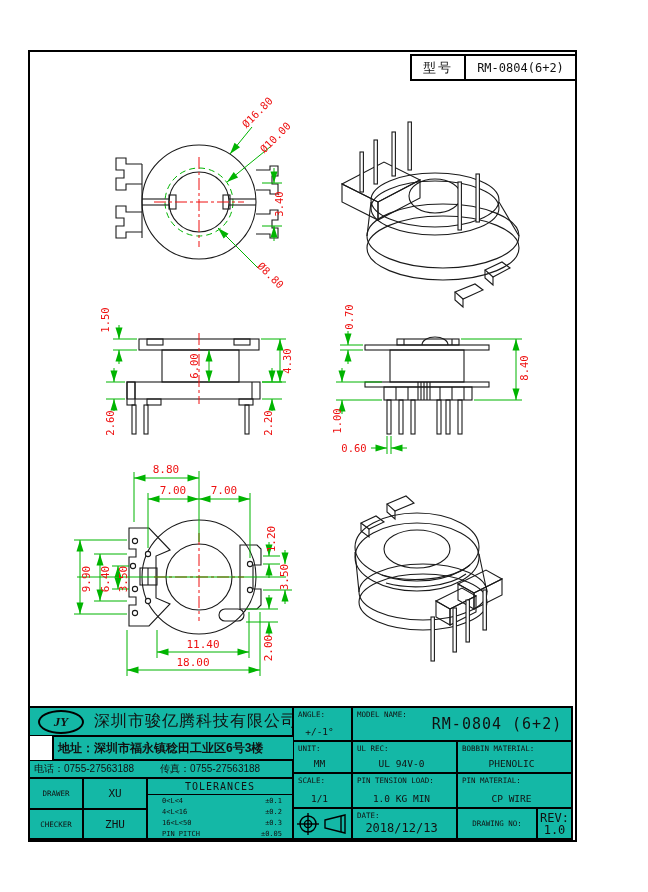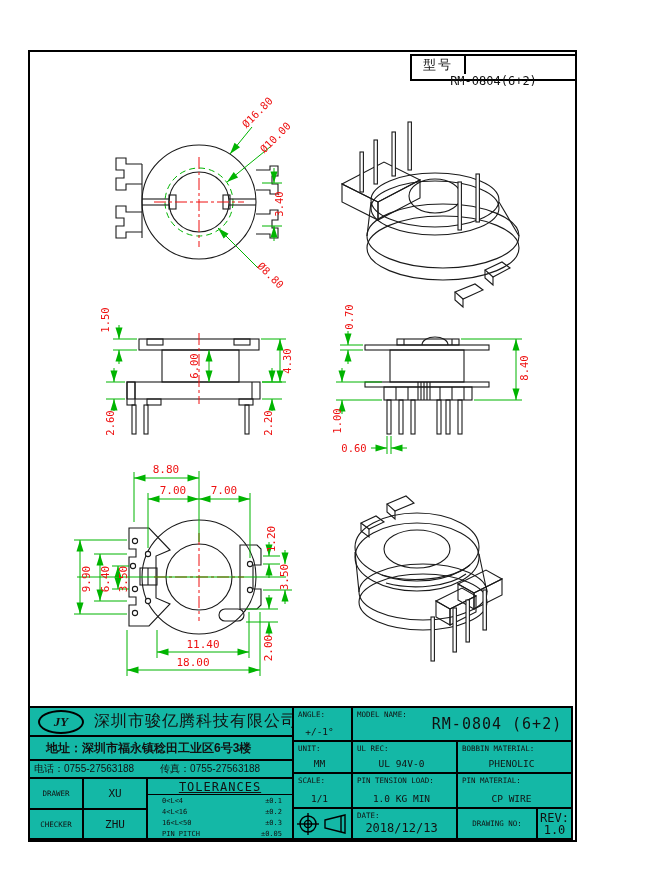--- a/index.html
+++ b/index.html
@@ -1,36 +1,36 @@
 <!DOCTYPE html>
 <html><head>
 <meta charset="utf-8">
 <style>
   html,body{margin:0;padding:0;background:#fff;}
   body{width:648px;height:892px;position:relative;font-family:"Liberation Sans",sans-serif;color:#111;}
   *{box-sizing:border-box;}
   .frame{position:absolute;left:28px;top:50px;width:549px;height:792px;border:2px solid #000;background:#fff;}
   .drawing-svg{position:absolute;left:0;top:0;}
   
-  .model-table{position:absolute;top:2px;right:-2px;width:167px;height:27px;border:2px solid #000;display:flex;background:#fff;flex-direction:column;}
+  .model-table{position:absolute;top:2px;right:-2px;width:167px;height:27px;border:2px solid #000;display:flex;background:#fff;}
   .model-table .mt-label{width:54px;border-right:2px solid #000;display:flex;align-items:center;justify-content:center;font-size:13px;letter-spacing:2px;}
   .model-table .mt-value{flex:1;display:flex;align-items:center;justify-content:center;font-family:"DejaVu Sans Mono",monospace;font-size:12px;}
   
   .titleblock{position:absolute;left:-2px;bottom:-2px;width:549px;height:136px;}
   .cell{position:absolute;border:1px solid #000;background:#14b8a6;overflow:hidden;}
   .lbl{position:absolute;top:2px;left:4px;font-family:"DejaVu Sans Mono",monospace;font-size:7.5px;white-space:nowrap;}
   .val{position:absolute;left:0;right:6px;bottom:3px;text-align:center;font-family:"DejaVu Sans Mono",monospace;font-size:9.5px;white-space:nowrap;}
   .company-row{display:flex;align-items:center;}
   .jy-oval{width:46px;height:24px;border:2.5px solid #000;border-radius:50%;display:flex;align-items:center;justify-content:center;font-weight:bold;font-style:italic;font-size:13px;margin-left:8px;flex:0 0 auto;font-family:"Liberation Serif",serif;}
   .company-name{font-size:16px;margin-left:10px;letter-spacing:1px;white-space:nowrap;}
-  .addr-row{display:flex;align-items:center;font-size:12px;font-weight:600;padding-left:16px;white-space:nowrap;}
+  .addr-row{display:flex;align-items:center;font-size:12px;font-weight:600;padding-left:4px;white-space:nowrap;margin-left:24px;}
   .phone-row{display:flex;align-items:center;font-size:10px;font-weight:normal;padding-left:4px;white-space:nowrap;}
   .phone-row .fax{margin-left:26px;}
   .center-cell{display:flex;align-items:center;justify-content:center;font-family:"DejaVu Sans Mono",monospace;}
-  .tol-head{position:absolute;left:0;top:0;right:0;height:16px;border-bottom:1px solid #000;display:flex;align-items:center;justify-content:center;font-family:"DejaVu Sans Mono",monospace;font-size:12px;letter-spacing:1px;text-decoration:underline;}
+  .tol-head{position:absolute;left:0;top:0;right:0;height:16px;border-bottom:1px solid #000;display:flex;align-items:center;justify-content:center;font-family:"DejaVu Sans Mono",monospace;font-size:10px;letter-spacing:1px;}
   .tol-body{position:absolute;left:0;top:16px;right:0;bottom:0;padding:1px 10px 0 14px;font-family:"DejaVu Sans Mono",monospace;font-size:7px;}
   .tol-row{display:flex;justify-content:space-between;line-height:11px;}
   .big-model{position:absolute;left:70px;right:0;top:0;bottom:0;display:flex;align-items:center;justify-content:center;font-family:"DejaVu Sans Mono",monospace;font-size:15px;letter-spacing:1px;white-space:nowrap;}
   .rev-cell{display:flex;flex-direction:column;align-items:center;justify-content:center;font-family:"DejaVu Sans Mono",monospace;font-size:12px;line-height:12px;}
 </style>
 </head>
 <body>
 
 <div class="frame">
 

